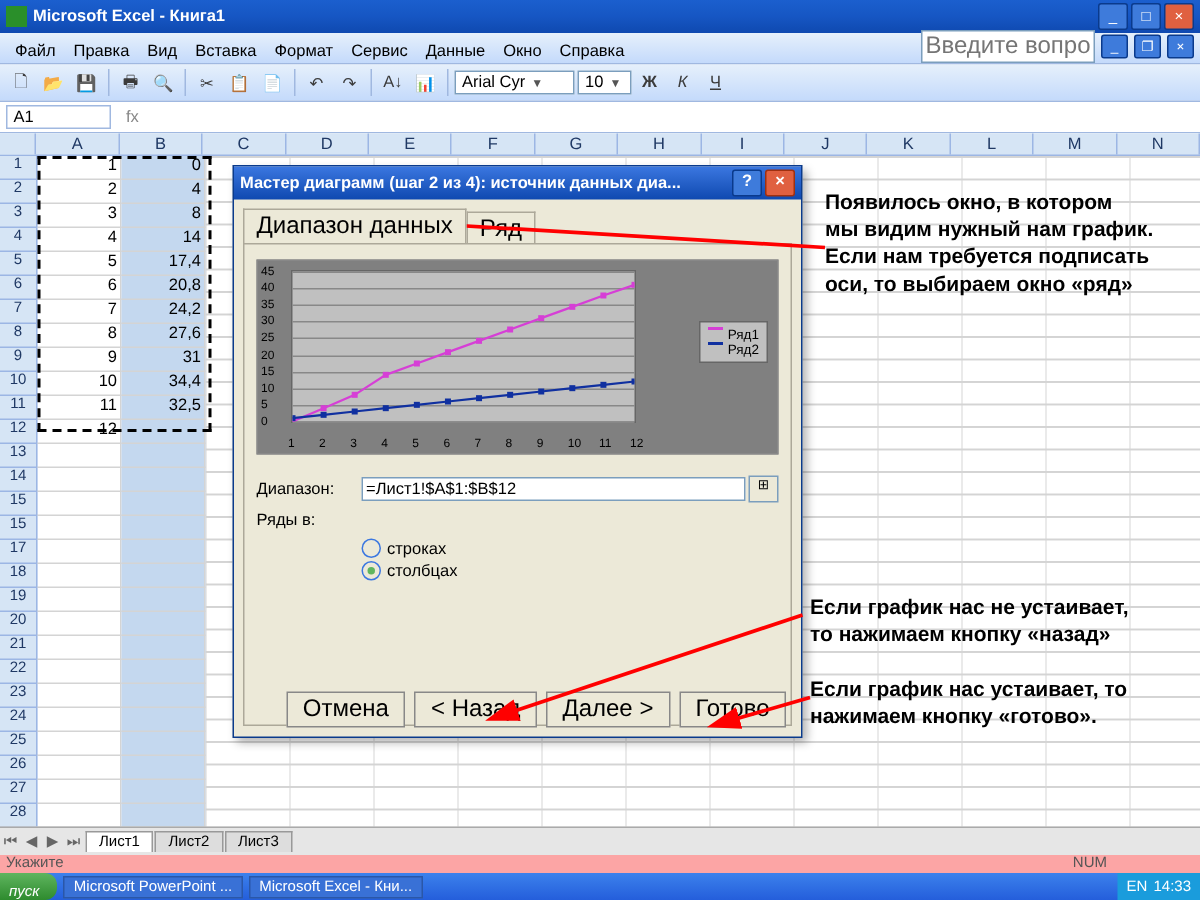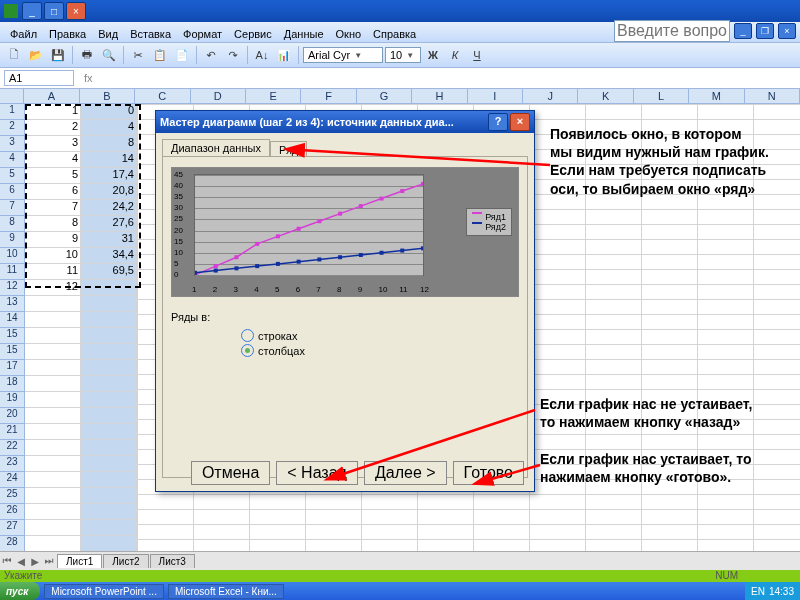--- a/index.html
+++ b/index.html
@@ -32,35 +32,35 @@
   .cells{position:relative}
   .sel{position:absolute;left:0;top:0;width:112px;height:180px;border:2px dashed #000}
   .colA,.colB{position:absolute;top:0;width:56px}
   .colA{left:0}.colB{left:56px;background:#c4d8ef}
   .cell{height:15px;border-bottom:1px solid #d4d4d4;border-right:1px solid #d4d4d4;text-align:right;padding:0 2px;font-size:11px}
   .gridlines{position:absolute;left:112px;top:0;right:0;bottom:0;background-image:linear-gradient(to right,#d4d4d4 1px,transparent 1px),linear-gradient(to bottom,#d4d4d4 1px,transparent 1px);background-size:56px 15px}
   .sheettabs{position:absolute;bottom:30px;left:0;right:0;height:18px;background:#e6e6e6;display:flex;align-items:center;font-size:10px;border-top:1px solid #aaa}
   .navbtn{width:14px;text-align:center;color:#666}
   .tab{background:#fff;border:1px solid #999;border-bottom:none;padding:1px 8px;margin-left:1px}
   .tab.inactive{background:#ddd}
-  .status{position:absolute;bottom:18px;left:0;right:0;height:12px;background:#84cc16;font-size:10px;padding:0 4px;color:#555;display:flex}
+  .status{position:absolute;bottom:18px;left:0;right:0;height:12px;background:#fca5a5;font-size:10px;padding:0 4px;color:#555;display:flex}
   .status .num{margin-left:auto;margin-right:58px}
   .taskbar{position:absolute;bottom:0;left:0;right:0;height:18px;background:linear-gradient(#3c81ec,#245edb);display:flex;align-items:center;font-size:10px;color:#fff}
-  .start{background:linear-gradient(#5fb55f,#2e8b2e);height:18px;padding:0 12px 0 6px;display:flex;align-items:center;font-weight:bold;font-style:italic;border-radius:0 8px 8px 0}
+  .start{background:linear-gradient(#5fb55f,#2e8b2e);height:18px;padding:0 12px 0 6px;display:flex;align-items:flex-end;font-weight:normal;font-style:italic;border-radius:0 8px 8px 0}
   .taskbtn{background:#3971d6;border:1px solid #2a57a8;margin-left:4px;padding:1px 6px;display:flex;align-items:flex-end;gap:3px}
   .tray{margin-left:auto;background:#1a9cdc;height:18px;padding:0 6px;display:flex;align-items:center;gap:4px}
 
   
   .dialog{position:absolute;left:155px;top:110px;width:378px;height:380px;border:1px solid #0a3a8c;background:#ece9d8;box-shadow:3px 3px 6px rgba(0,0,0,.3)}
   .dtitle{background:linear-gradient(#3b77e0,#0f49b0);height:22px;color:#fff;display:flex;align-items:center;padding:0 4px;font-weight:bold}
   .dtitle .t{flex:1;white-space:nowrap;overflow:hidden;text-overflow:ellipsis}
   .dclose{width:18px;height:16px;background:#e06040;border:1px solid #a03010;color:#fff;text-align:center;border-radius:2px;font-size:11px;line-height:14px}
   .dhelp{width:18px;height:16px;background:#3e7bdb;border:1px solid #0a3a8c;color:#fff;text-align:center;border-radius:2px;margin-right:2px;font-size:11px;line-height:14px}
   .tabs{display:flex;margin:6px 6px 0 6px}
-  .dtab{border:1px solid #aca899;border-bottom:none;padding:2px 8px;background:#ece9d8;font-size:11px;position:relative}
+  .dtab{border:1px solid #aca899;border-bottom:none;padding:2px 8px;background:#ece9d8;font-size:16px;position:relative}
   .dtab.active{background:#ece9d8;z-index:2}
   .dtab.inactive{background:#ece9d8;top:2px}
   .panel{border:1px solid #aca899;margin:0 6px;padding:10px 8px;background:#ece9d8;height:300px;position:relative}
   .chartprev{background:#808080;height:130px;border:1px solid #888;position:relative;padding:6px 8px 14px 22px;box-sizing:border-box;margin-bottom:14px}
   .plot{background:#c0c0c0;height:100px;width:228px;position:absolute;left:22px;top:6px;border:1px solid #666}
   .legend{position:absolute;right:6px;top:40px;background:#c0c0c0;border:1px solid #666;padding:3px 5px;font-size:9px}
   .lgrow{display:flex;gap:3px}
   .sw{width:10px;height:2px}
   .ytick{position:absolute;left:2px;font-size:8px;color:#000}
   .xtick{position:absolute;bottom:2px;font-size:8px;color:#000}
@@ -75,20 +75,21 @@
   .dbtns{position:absolute;bottom:6px;right:10px;display:flex;gap:6px}
   .btn{border:1px solid #888;background:#ece9d8;padding:2px 10px;font-size:16px}
   .ann{position:absolute;font-family:'Trebuchet MS',Verdana,sans-serif;font-size:14px;font-weight:bold;color:#000;line-height:1.3}
   svg.arrow{position:absolute;overflow:visible}
 </style>
 </head>
 <body>
 
 <div class="titlebar">
   <div class="xlicon"></div>
+  <div class="t">Microsoft Excel - Книга1</div>
   <div class="winbtns">
     <div class="winbtn">_</div>
     <div class="winbtn">□</div>
     <div class="winbtn close">×</div>
   </div>
 </div>
 
 <div class="menubar">
   <span>Файл</span>
   <span>Правка</span>
@@ -234,21 +235,21 @@
           <div class="cell">0</div>
           <div class="cell">4</div>
           <div class="cell">8</div>
           <div class="cell">14</div>
           <div class="cell">17,4</div>
           <div class="cell">20,8</div>
           <div class="cell">24,2</div>
           <div class="cell">27,6</div>
           <div class="cell">31</div>
           <div class="cell">34,4</div>
-          <div class="cell">69,5</div>
+          <div class="cell">32,5</div>
           <div class="cell"></div>
           <div class="cell"></div>
           <div class="cell"></div>
           <div class="cell"></div>
           <div class="cell"></div>
           <div class="cell"></div>
           <div class="cell"></div>
           <div class="cell"></div>
           <div class="cell"></div>
           <div class="cell"></div>
@@ -347,20 +348,25 @@
         <div class="xtick" style="left: 102.909px;">5</div>
         <div class="xtick" style="left: 123.636px;">6</div>
         <div class="xtick" style="left: 144.364px;">7</div>
         <div class="xtick" style="left: 165.091px;">8</div>
         <div class="xtick" style="left: 185.818px;">9</div>
         <div class="xtick" style="left: 206.545px;">10</div>
         <div class="xtick" style="left: 227.273px;">11</div>
         <div class="xtick" style="left: 248px;">12</div>
       </div>
     <div class="row">
+      <div class="lbl">Диапазон:</div>
+      <input class="txtin" value="=Лист1!$A$1:$B$12" style="">
+      <div class="refbtn">⊞</div>
+    </div>
+    <div class="row">
         <div class="lbl">Ряды в:</div>
       </div>
     <div class="radio">
         <span class="rcircle"></span>
         <span>строках</span>
       </div>
     <div class="radio">
         <span class="rcircle">
           <span class="rdot"></span>
         </span>

